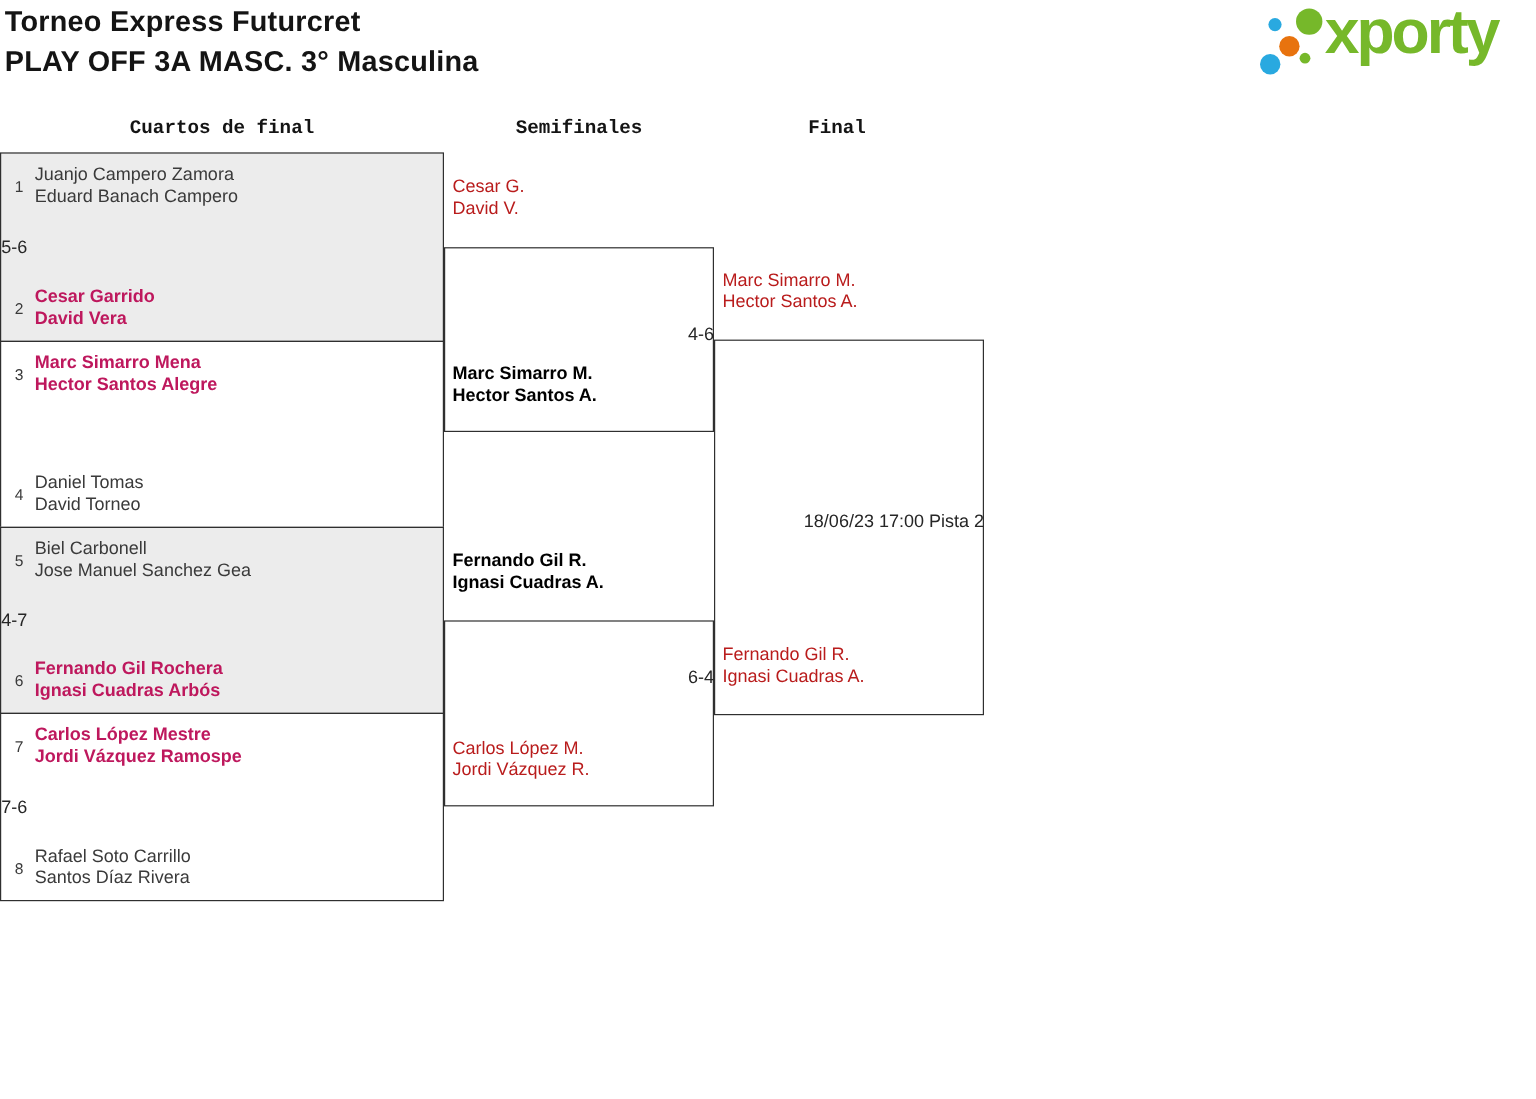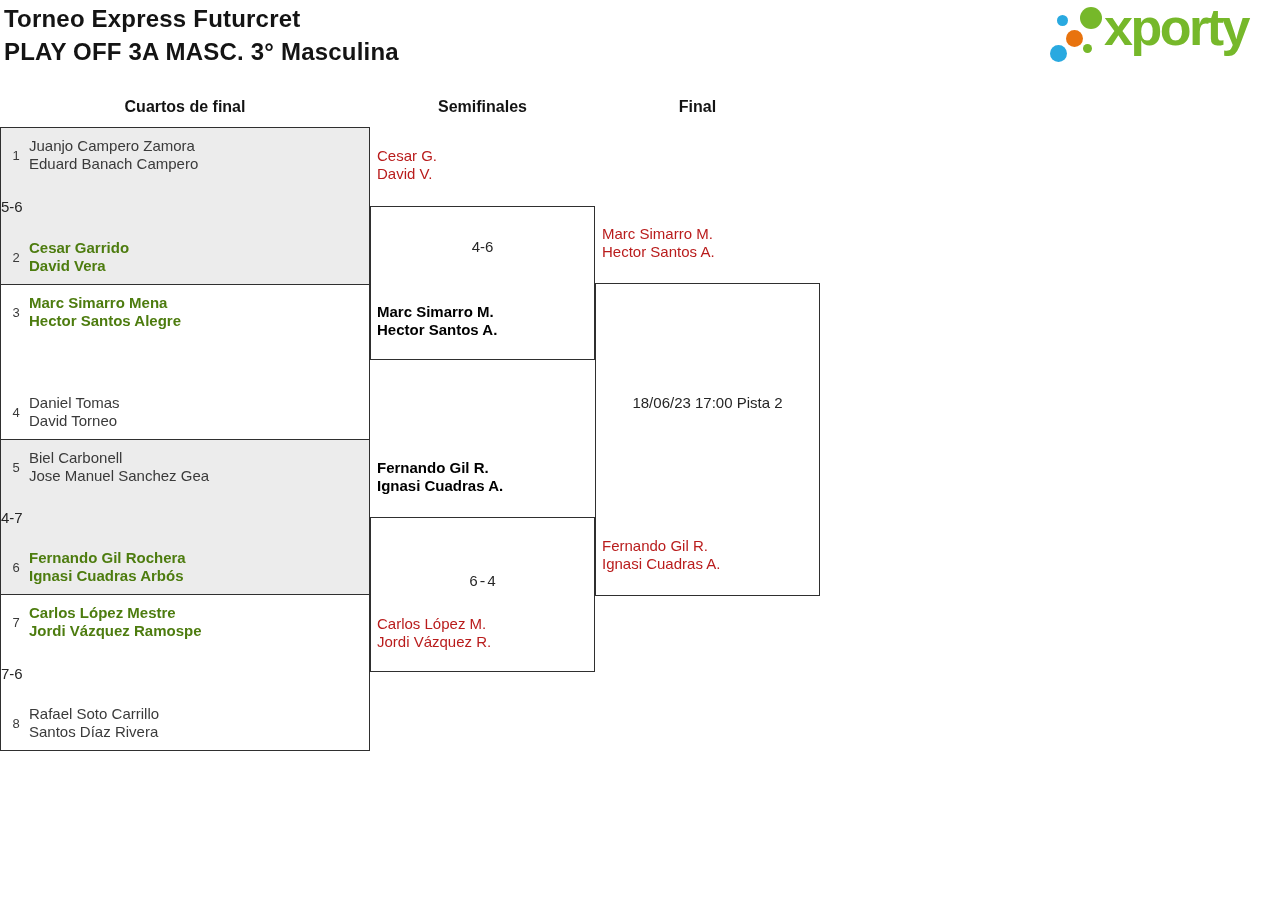--- a/index.html
+++ b/index.html
@@ -17,21 +17,21 @@
                color:var(--logo-green); letter-spacing:-2.5px; }
   .dot { position:absolute; border-radius:50%; }
   .dot.d1 { left:15px; top:9px;  width:11px; height:11px; background:var(--logo-blue); }
   .dot.d2 { left:38px; top:1px;  width:22px; height:22px; background:var(--logo-green); }
   .dot.d3 { left:24px; top:24px; width:17px; height:17px; background:var(--logo-orange); }
   .dot.d4 { left:41px; top:38px; width:9px;  height:9px;  background:var(--logo-green); }
   .dot.d5 { left:8px;  top:39px; width:17px; height:17px; background:var(--logo-blue); }
 
   
   .round-h { position:absolute; top:98px; font-size:16px; font-weight:700;
-             color:#141414; text-align:center; }
+             color:#141414; text-align:center;font-family:Liberation Mono, monospace; }
   .rh-qf { left:0;    width:370px; }
   .rh-sf { left:370px; width:225px; }
   .rh-f  { left:585px; width:225px; }
 
   
   .box { position:absolute; box-sizing:border-box; border:1px solid var(--line); background:transparent; }
   .qf  { left:0; width:370px; }
   .qf1 { top:127px; height:158px; }
   .qf2 { top:284px; height:156px; }
   .qf3 { top:439px; height:156px; }
@@ -41,35 +41,35 @@
   .sf1 { left:370px; top:206px; width:225px; height:154px; }
   .sf2 { left:370px; top:517px; width:225px; height:155px; }
   .fin { left:595px; top:283px; width:225px; height:313px; }
 
   
   .team-row { position:absolute; left:8px; right:8px; display:flex; align-items:center; }
   .team-row.t { top:9px; } .team-row.b { bottom:9px; }
   .seed { flex:none; width:14px; margin-right:6px; text-align:center;
           font-size:13px; color:#3a3a3a; }
   .lines { font-size:15px; line-height:18px; color:#3a3a3a; }
-  .lines.bold { font-weight:700; color:#4d7c0f; }
+  .lines.bold { font-weight:700; color:#be185d; }
   .score { position:absolute; left:0; right:0; top:50%; transform:translateY(-50%);
            font-size:15px; color:#262626; }
   .flabel { position:absolute; font-size:15px; line-height:18px; color:#b91c1c; }
   .flabel.bold { font-weight:700; color:#000; }
-  .cscore { position:absolute; width:225px; text-align:center; font-size:15px; color:#262626; }
+  .cscore { position:absolute; width:225px; text-align:right; font-size:15px; color:#262626;margin-top:32px; }
 
   .lbl-sf1-top { left:377px; top:147px; }
   .lbl-sf1-bot { left:377px; top:303px; }
   .lbl-sf2-top { left:377px; top:459px; }
   .lbl-sf2-bot { left:377px; top:615px; }
   .lbl-f-top   { left:602px; top:225px; }
   .lbl-f-bot   { left:602px; top:537px; }
   .sc-sf1 { left:370px; top:238px; }
-  .sc-sf2 { left:370px; top:574px;font-family:Liberation Mono, monospace; }
+  .sc-sf2 { left:370px; top:524px; }
   .sc-fin { left:595px; top:394px; }
 </style>
 </head>
 <body>
 
 <div class="page">
 
   <div class="title">
     <div>Torneo Express Futurcret</div>
     <div>PLAY OFF 3A MASC. 3° Masculina</div>

